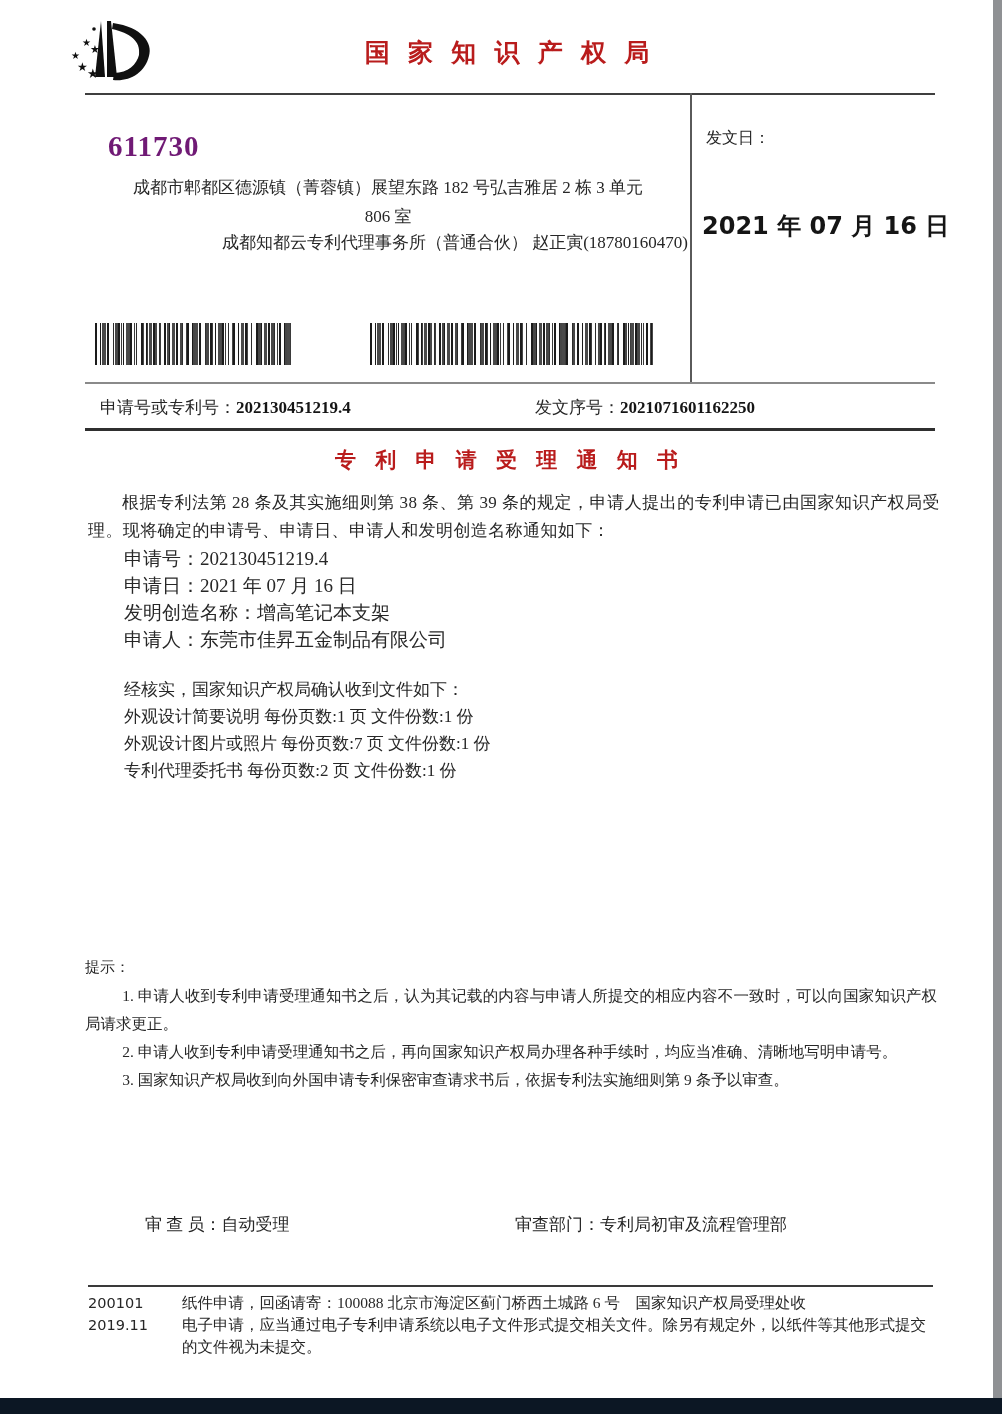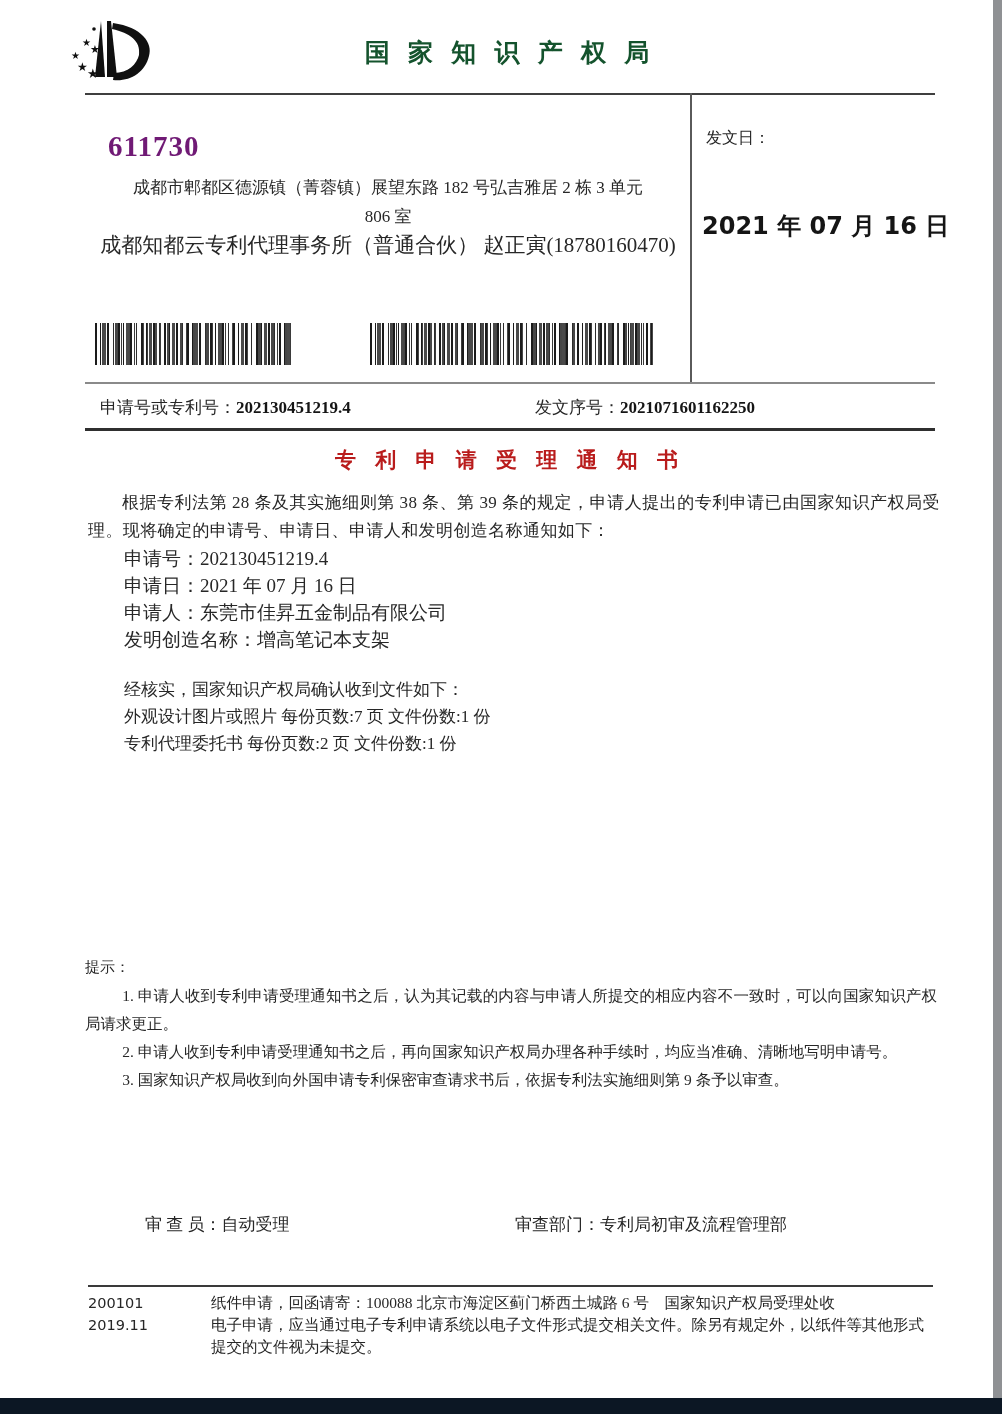--- a/index.html
+++ b/index.html
@@ -8,37 +8,37 @@
     background:#ffffff;overflow:hidden;
     font-family:"Liberation Serif","DejaVu Serif",serif;
     color:#272727;
   }
   .abs{position:absolute;}
   .sans{font-family:"DejaVu Sans","Liberation Sans",sans-serif;}
 
   
   .agency-title{
     top:36px;left:85px;width:850px;text-align:center;
-    font-size:25px;font-weight:bold;letter-spacing:6px;color:#14532d;
+    font-size:25px;font-weight:bold;letter-spacing:6px;color:#b91c1c;
   }
   .logo{top:10px;left:60px;width:122px;height:86px;}
 
   
   .rule{background:#3f3f3f;height:2px;left:85px;width:850px;}
   .rule-a{top:93px;}
   .rule-b{top:382px;background:#8a8a8a;}
   .rule-c{top:428px;height:3px;background:#2f2f2f;}
   .rule-d{top:1285px;left:88px;width:845px;background:#3a3a3a;}
   .vdivider{top:93px;left:690px;width:2px;height:291px;background:#5a5a5a;}
 
   
   .postal{top:130px;left:108px;font-size:29px;font-weight:bold;letter-spacing:1px;color:#701a75;}
   .addr1{top:176px;left:88px;width:600px;text-align:center;font-size:17px;}
   .addr2{top:205px;left:88px;width:600px;text-align:center;font-size:17px;}
-  .agent{top:231px;left:88px;width:600px;text-align:center;font-size:21px;}
+  .agent{top:231px;left:88px;width:600px;text-align:right;font-size:17px;}
 
   
   .date-label{top:128px;left:706px;font-size:16px;}
   .date-value{top:210px;left:702px;font-size:24px;font-weight:bold;color:#151515;}
 
   
   .barcode{
     top:323px;height:42px;background-color:#fdfdfd;
     background-image:
       repeating-linear-gradient(90deg,#1b1b1b 0 2px,rgba(0,0,0,0) 2px 5px,#1b1b1b 5px 6px,rgba(0,0,0,0) 6px 8px,#4a4a4a 8px 11px,rgba(0,0,0,0) 11px 12px,#1b1b1b 12px 14px,rgba(0,0,0,0) 14px 18px,#2d2d2d 18px 19px,rgba(0,0,0,0) 19px 23px),
@@ -73,21 +73,21 @@
   .tip2{top:1038px;}
   .tip3{top:1066px;}
 
   
   .signoff{top:1213px;font-size:17px;}
   .sign-left{left:145px;}
   .sign-right{left:515px;}
 
   
   .footer{top:1292px;left:88px;width:848px;font-size:15.5px;line-height:22px;}
-  .footer-row{display:flex;gap:29px;}
+  .footer-row{display:flex;}
   .footer-code{width:94px;flex:0 0 94px;font-family:"DejaVu Sans","Liberation Sans",sans-serif;font-size:14.5px;}
   .footer-text{flex:1;}
 
   
   .page-edge{top:0;right:0;width:9px;height:1414px;background:#8f9194;}
   .bottom-bar{left:0;bottom:0;width:1002px;height:16px;background:#0c1724;z-index:5;}
 </style>
 </head>
 <body>
 
@@ -131,26 +131,27 @@
   <div class="abs numrow num-right">
     <span>发文序号：</span><span class="val">2021071601162250</span>
   </div>
 
   <div class="abs notice-title">专 利 申 请 受 理 通 知 书</div>
   <div class="abs intro">根据专利法第 28 条及其实施细则第 38 条、第 39 条的规定，申请人提出的专利申请已由国家知识产权局受理。现将确定的申请号、申请日、申请人和发明创造名称通知如下：</div>
 
   <div class="abs fields">
     <div><span>申请号：</span><span>202130451219.4</span></div>
     <div><span>申请日：</span><span>2021 年 07 月 16 日</span></div>
+    <div><span>发明创造名称：</span><span>增高笔记本支架</span></div>
     <div><span>申请人：</span><span>东莞市佳昇五金制品有限公司</span></div>
-    <div><span>发明创造名称：</span><span>增高笔记本支架</span></div>
   </div>
 
   <div class="abs received">
     <div>经核实，国家知识产权局确认收到文件如下：</div>
+    <div>外观设计简要说明 每份页数:1 页 文件份数:1 份</div>
     <div>外观设计图片或照片 每份页数:7 页 文件份数:1 份</div>
     <div>专利代理委托书 每份页数:2 页 文件份数:1 份</div>
   </div>
 
   <div class="abs tips-label">提示：</div>
   <div class="abs tip tip1 tip-indent">1. 申请人收到专利申请受理通知书之后，认为其记载的内容与申请人所提交的相应内容不一致时，可以向国家知识产权局请求更正。</div>
   <div class="abs tip tip2 tip-indent">2. 申请人收到专利申请受理通知书之后，再向国家知识产权局办理各种手续时，均应当准确、清晰地写明申请号。</div>
   <div class="abs tip tip3 tip-indent">3. 国家知识产权局收到向外国申请专利保密审查请求书后，依据专利法实施细则第 9 条予以审查。</div>
 
   <div class="abs signoff sign-left">

